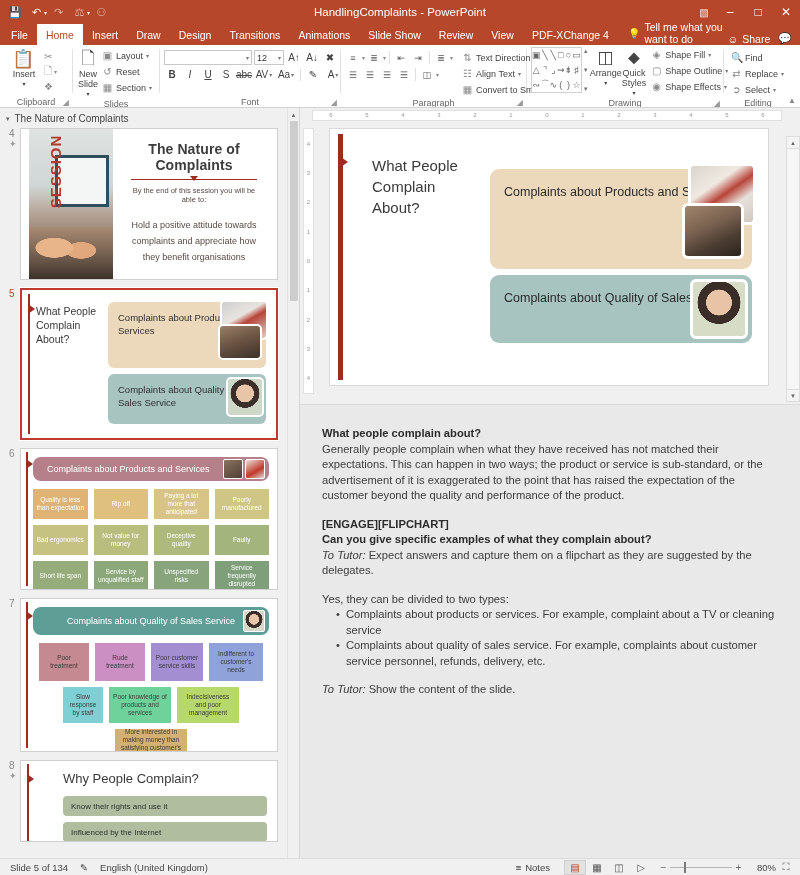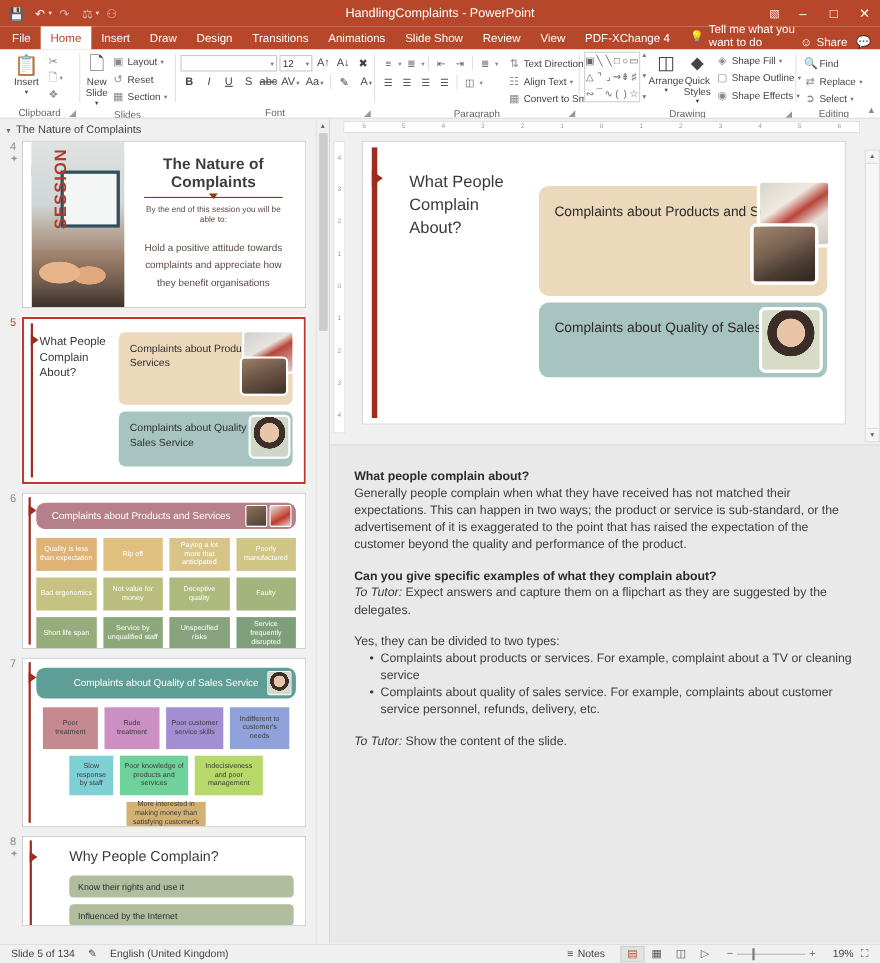--- a/index.html
+++ b/index.html
@@ -767,20 +767,21 @@
           <div style="height:240px;border-left:1px solid #dcdcdc;border-right:1px solid #dcdcdc;background:#f6f6f6"></div>
           <div class="arw">▼</div>
         </div>
       </div>
 
       <div class="notes">
         <div class="gap"></div>
         <p><b>What people complain about?</b></p>
         <p>Generally people complain when what they have received has not matched their expectations. This can happen in two ways; the product or service is sub-standard, or the advertisement of it is exaggerated to the point that has raised the expectation of the customer beyond the quality and performance of the product.</p>
         <div class="gap"></div>
+        <p><b>[ENGAGE][FLIPCHART]</b></p>
         <p><b>Can you give specific examples of what they complain about?</b></p>
         <p><i>To Tutor:</i><span> Expect answers and capture them on a flipchart as they are suggested by the delegates.</span></p>
         <div class="gap"></div>
         <p>Yes, they can be divided to two types:</p>
         <ul>
           <li>Complaints about products or services. For example, complaint about a TV or cleaning service</li>
           <li>Complaints about quality of sales service. For example, complaints about customer service personnel, refunds, delivery, etc.</li>
         </ul>
         <div class="gap"></div>
         <p><i>To Tutor:</i><span> Show the content of the slide.</span></p>
@@ -802,17 +803,17 @@
       <div class="viewbtn">▦</div>
       <div class="viewbtn">◫</div>
       <div class="viewbtn">▷</div>
       <div class="zoomslider">
         <span class="pm">−</span>
         <span class="line">
             <span class="handle"></span>
           </span>
         <span class="pm">+</span>
       </div>
-      <div class="zoompct">19%</div>
+      <div class="zoompct">80%</div>
       <div class="fitbtn">⛶</div>
     </div>
   </div>
 </div>
 
 </body></html>

